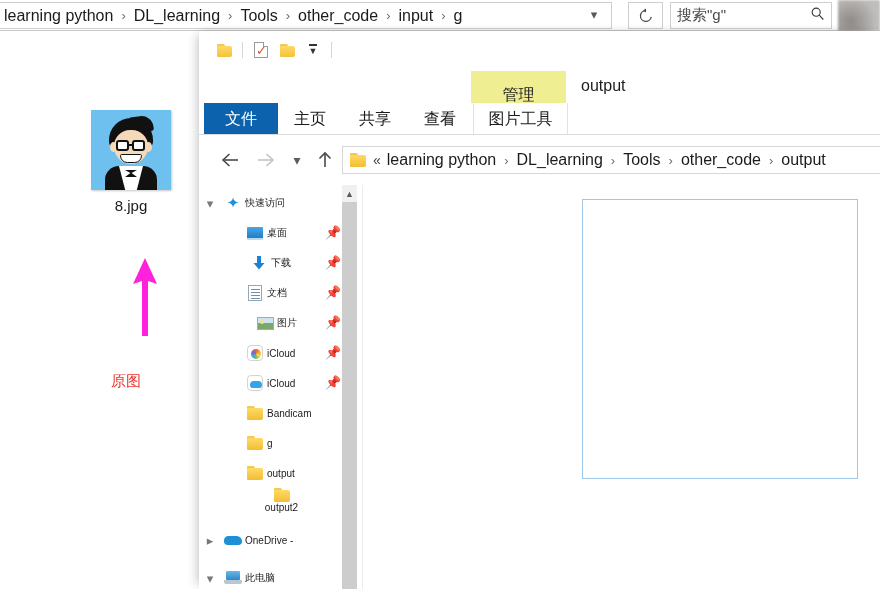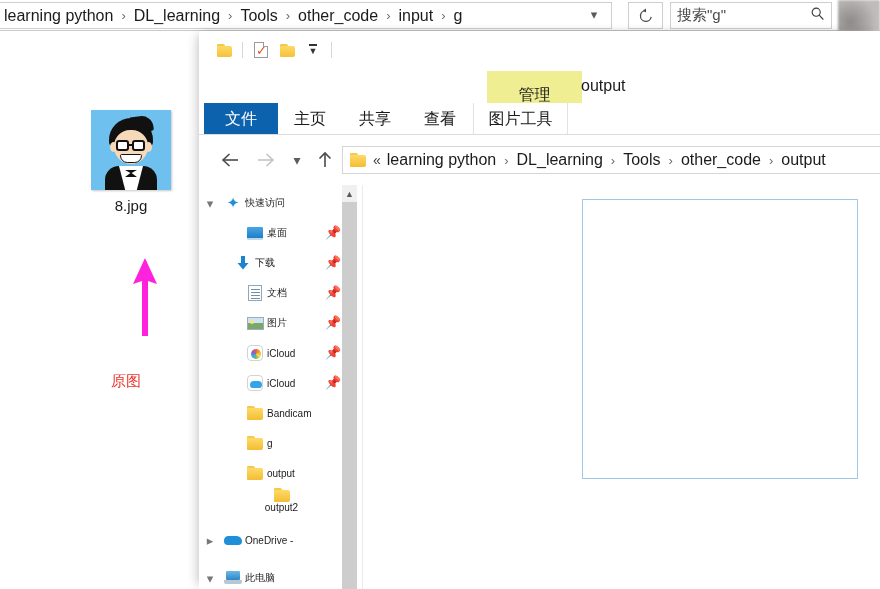--- a/index.html
+++ b/index.html
@@ -127,21 +127,21 @@
   .folder-glyph .ft { position: absolute; left: 0; top: 0px; width: 8px; height: 3px; background: #f3c94d; border-radius: 1px 2px 0 0; }
   .prop-glyph { width: 14px; height: 16px; border: 1px solid #9a9a9a; background: #fff; position: relative; }
   .prop-glyph .chk { position: absolute; left: 1px; top: 1px; font-size: 13px; color: #e2511f; line-height: 13px; font-weight: bold; }
   .prop-glyph .dog { position: absolute; right: -1px; top: -1px; width: 5px; height: 5px; background: #fff; border-left: 1px solid #9a9a9a; border-bottom: 1px solid #9a9a9a; }
   .caret-dn { font-size: 9px; color: #333; line-height: 1; }
   .caret-dn-wrap { display:flex; flex-direction:column; align-items:center; }
   .caret-dn-wrap .bar { width: 8px; height: 1.5px; background:#333; margin-bottom:1px; }
 
   
   #ctx-tab {
-    position: absolute; left: 288px; top: 40px; width: 95px; height: 49px;
+    position: absolute; left: 272px; top: 40px; width: 95px; height: 49px;
     background: #f0ee92; display: flex; align-items: center; justify-content: center;
   }
   #ctx-tab .lbl { font-size: 16px; color: #1b1b1b; }
   #win-title {
     position: absolute; left: 382px; top: 46px; font-size: 16px; color: #1b1b1b;
   }
 
   
   #ribbon-tabs {
     position: absolute; left: 0; top: 72px; width: 681px; height: 32px; background: #fff;
@@ -433,41 +433,41 @@
 
       <div class="tree-row" style="top:33px; padding-left:22px;">
         <span class="tw pad"></span>
         <span class="ticon">
             <span class="ico-desktop"></span>
           </span>
         <span class="tlabel">桌面</span>
         <span class="pin">📌</span>
       </div>
 
-      <div class="tree-row" style="top:63px; padding-left:10px;align-items:center;">
+      <div class="tree-row" style="top:63px; padding-left:26px;align-items:center;">
         <span class="tw pad"></span>
         <span class="ticon">
           <svg width="16" height="16" viewBox="0 0 16 16">
               <path d="M6 1 h4 v7 h3.5 L8 14.5 L2.5 8 H6 Z" fill="#1b84d2"></path>
             </svg>
         </span>
         <span class="tlabel">下载</span>
         <span class="pin">📌</span>
       </div>
 
       <div class="tree-row" style="top:93px; padding-left:22px;text-align:right;">
         <span class="tw pad"></span>
         <span class="ticon">
             <span class="ico-doc"></span>
           </span>
         <span class="tlabel">文档</span>
         <span class="pin">📌</span>
       </div>
 
-      <div class="tree-row" style="top:123px; padding-left:22px;">
+      <div class="tree-row" style="top:123px; padding-left:32px;">
         <span class="tw pad"></span>
         <span class="ticon">
             <span class="ico-pic"></span>
           </span>
         <span class="tlabel">图片</span>
         <span class="pin">📌</span>
       </div>
 
       <div class="tree-row" style="top:153px; padding-left:22px;">
         <span class="tw pad"></span>

